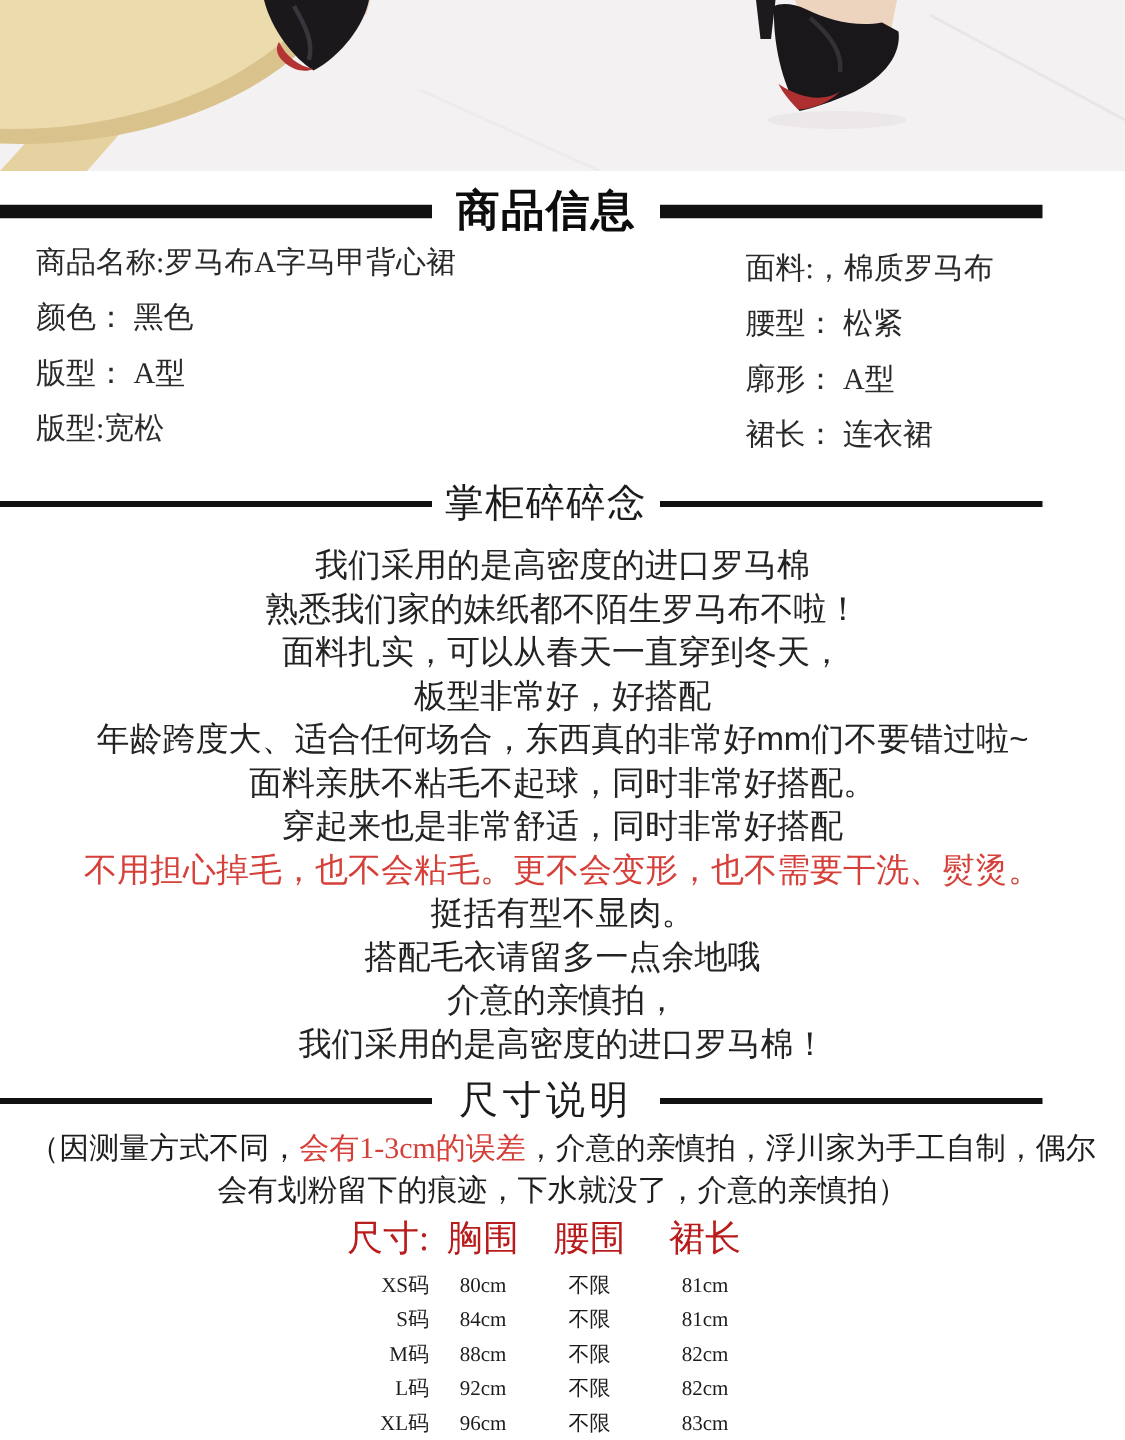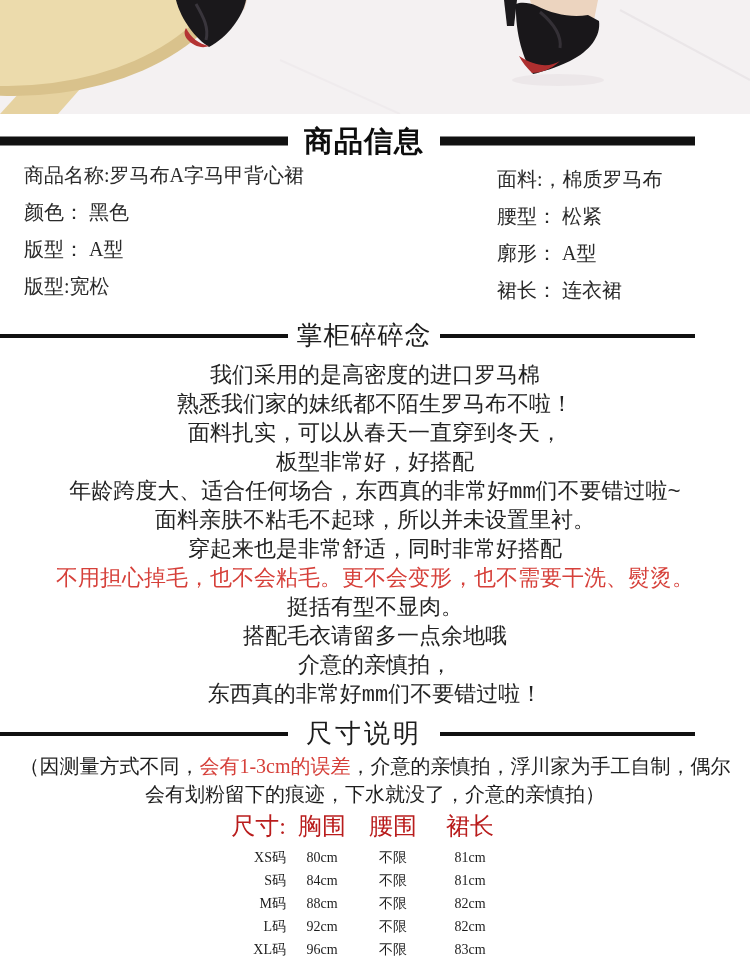--- a/index.html
+++ b/index.html
@@ -26,21 +26,21 @@
   #hdr-size .h-title{font-size:26px;color:#1c1c1c;letter-spacing:3px;}
 
   
   .info-col{position:absolute;font-size:20px;color:#2a2a2a;}
   .info-col p{margin:0 0 17px 0;line-height:20px;white-space:nowrap;}
   #info-left{top:165px;left:24px;}
   #info-right{top:169px;left:497px;}
 
   
   .notes{position:absolute;top:362px;left:0;width:750px;text-align:center;
-         font-family:Liberation Mono, monospace;font-size:22px;color:#232323;}
+         font-family:Liberation Sans, sans-serif;font-size:22px;color:#232323;}
   .notes p{margin:0;line-height:29px;white-space:nowrap;}
   .red{color:#d6403a;}
 
   
   .size-note{position:absolute;top:752px;left:10px;width:730px;text-align:center;
              font-size:20px;line-height:28px;color:#1e1e1e;}
 
   
   .size-table{position:absolute;top:812px;left:210px;}
   .trow{display:grid;grid-template-columns:78px 68px 74px 80px;}
@@ -108,27 +108,27 @@
     <div class="h-title">掌柜碎碎念</div>
     <div class="bar bar-r thin"></div>
   </div>
 
   <div class="notes">
     <p>我们采用的是高密度的进口罗马棉</p>
     <p>熟悉我们家的妹纸都不陌生罗马布不啦！</p>
     <p>面料扎实，可以从春天一直穿到冬天，</p>
     <p>板型非常好，好搭配</p>
     <p>年龄跨度大、适合任何场合，东西真的非常好mm们不要错过啦~</p>
-    <p>面料亲肤不粘毛不起球，所以并未设置里衬。</p>
+    <p>面料亲肤不粘毛不起球，同时非常好搭配。</p>
     <p>穿起来也是非常舒适，同时非常好搭配</p>
     <p class="red">不用担心掉毛，也不会粘毛。更不会变形，也不需要干洗、熨烫。</p>
     <p>挺括有型不显肉。</p>
     <p>搭配毛衣请留多一点余地哦</p>
     <p>介意的亲慎拍，</p>
-    <p>东西真的非常好mm们不要错过啦！</p>
+    <p>我们采用的是高密度的进口罗马棉！</p>
   </div>
 
   <div class="sec-header" id="hdr-size">
     <div class="bar bar-l thin"></div>
     <div class="h-title">尺寸说明</div>
     <div class="bar bar-r thin"></div>
   </div>
 
   <div class="size-note">
     <div><span>（因测量方式不同，</span><span class="red">会有1-3cm的误差</span><span>，介意的亲慎拍，浮川家为手工自制，偶尔</span></div>

